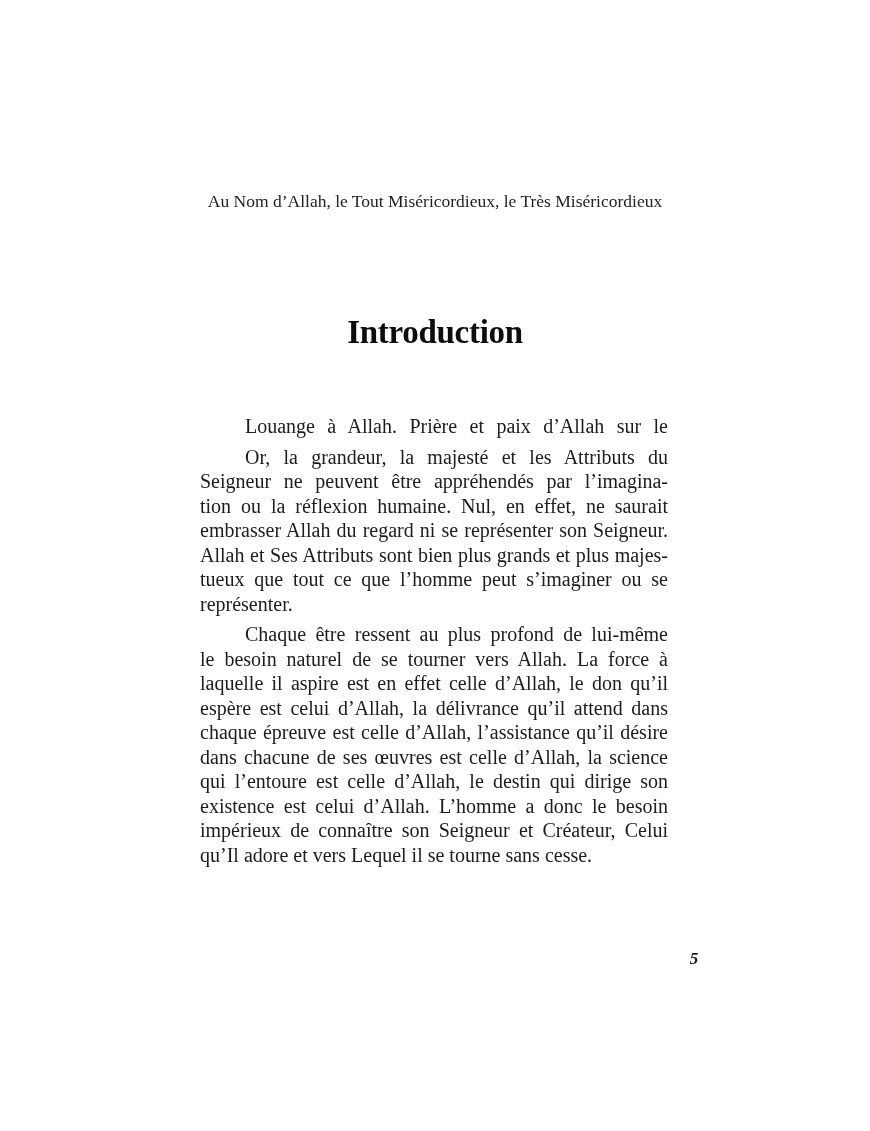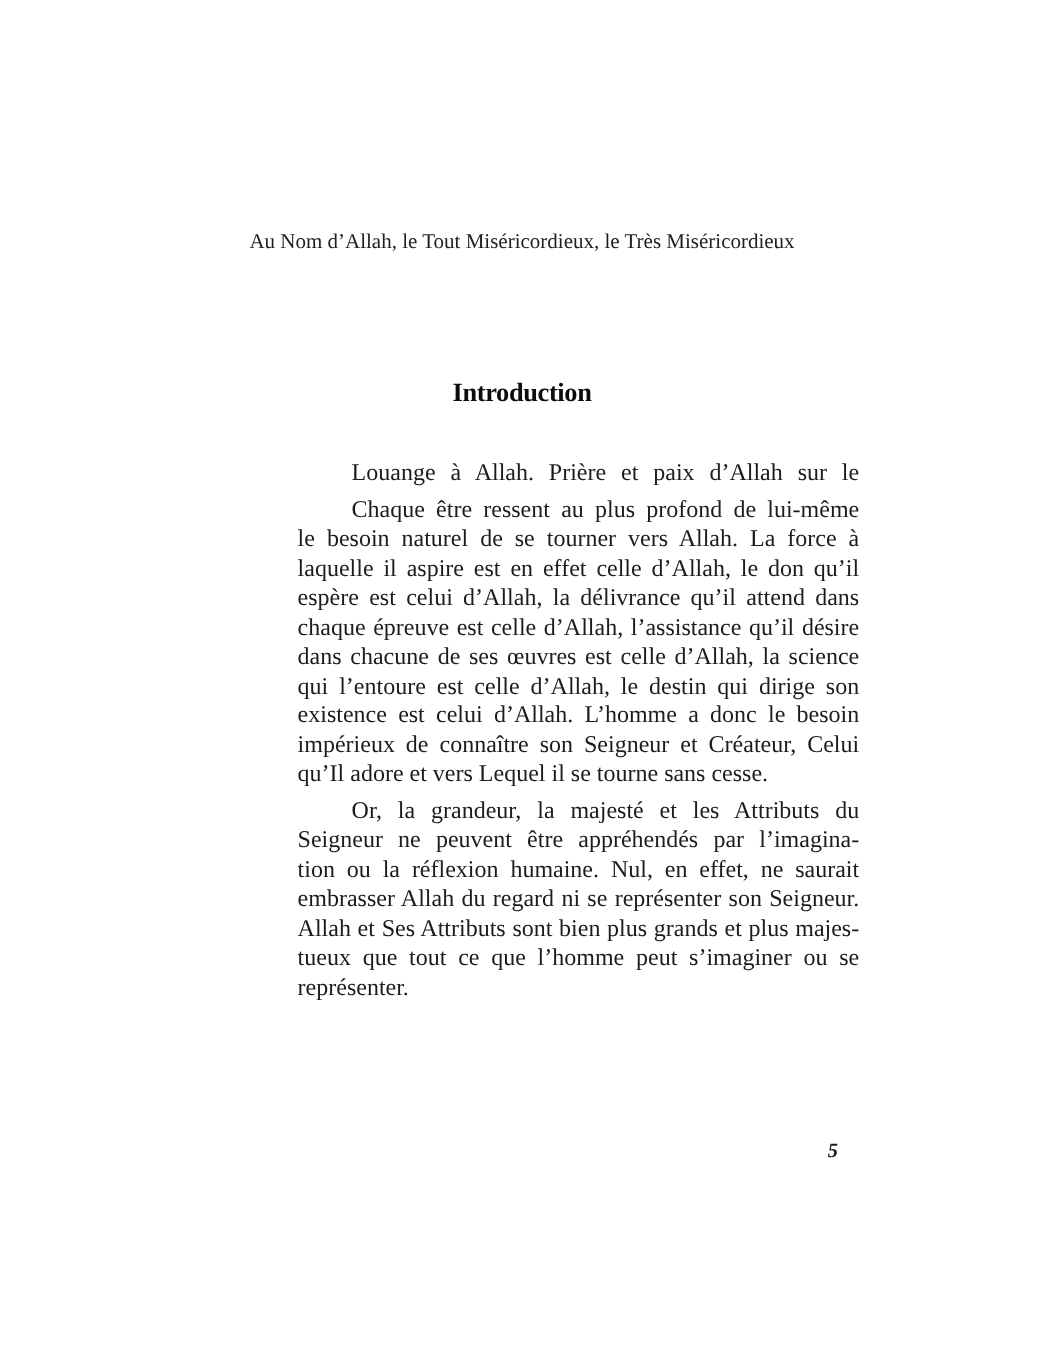--- a/index.html
+++ b/index.html
@@ -22,34 +22,33 @@
     font-size: 17.5px;
     line-height: 21px;
     color: #1e1e1e;
   }
   .title {
     position: absolute;
     top: 314px;
     left: 0;
     width: 100%;
     text-align: center;
-    font-size: 22px;
+    font-size: 33px;
     font-weight: 700;
     letter-spacing: -0.3px;
     color: #0d0d0d;
   }
   .body-text {
     position: absolute;
-    top: 382px;
+    top: 414px;
     left: 200px;
     width: 468px;
     font-size: 20px;
     line-height: 24.5px;
     color: #1c1c1c;
-    margin-left: 48px;
   }
   .para { margin-bottom: 6px; }
   .para:last-child { margin-bottom: 0; }
   .line {
     display: block;
     text-align: justify;
     text-align-last: justify;
     white-space: normal;
   }
   .line.first { text-indent: 45px; }
@@ -75,39 +74,39 @@
 
   <h1 class="title">Introduction</h1>
 
   <div class="body-text">
 
     <p class="para">
       <span class="line first">Louange à Allah. Prière et paix d’Allah sur le</span>
     </p>
 
     <p class="para">
+      <span class="line first">Or, la grandeur, la majesté et les Attributs du</span>
+      <span class="line">Seigneur ne peuvent être appréhendés par l’imagina-</span>
+      <span class="line">tion ou la réflexion humaine. Nul, en effet, ne saurait</span>
+      <span class="line">embrasser Allah du regard ni se représenter son Seigneur.</span>
+      <span class="line">Allah et Ses Attributs sont bien plus grands et plus majes-</span>
+      <span class="line">tueux que tout ce que l’homme peut s’imaginer ou se</span>
+      <span class="line last">représenter.</span>
+    </p>
+
+    <p class="para">
       <span class="line first">Chaque être ressent au plus profond de lui-même</span>
       <span class="line">le besoin naturel de se tourner vers Allah. La force à</span>
       <span class="line">laquelle il aspire est en effet celle d’Allah, le don qu’il</span>
       <span class="line">espère est celui d’Allah, la délivrance qu’il attend dans</span>
       <span class="line">chaque épreuve est celle d’Allah, l’assistance qu’il désire</span>
       <span class="line">dans chacune de ses œuvres est celle d’Allah, la science</span>
       <span class="line">qui l’entoure est celle d’Allah, le destin qui dirige son</span>
       <span class="line">existence est celui d’Allah. L’homme a donc le besoin</span>
       <span class="line">impérieux de connaître son Seigneur et Créateur, Celui</span>
       <span class="line last">qu’Il adore et vers Lequel il se tourne sans cesse.</span>
     </p>
 
-    <p class="para">
-      <span class="line first">Or, la grandeur, la majesté et les Attributs du</span>
-      <span class="line">Seigneur ne peuvent être appréhendés par l’imagina-</span>
-      <span class="line">tion ou la réflexion humaine. Nul, en effet, ne saurait</span>
-      <span class="line">embrasser Allah du regard ni se représenter son Seigneur.</span>
-      <span class="line">Allah et Ses Attributs sont bien plus grands et plus majes-</span>
-      <span class="line">tueux que tout ce que l’homme peut s’imaginer ou se</span>
-      <span class="line last">représenter.</span>
-    </p>
-
   </div>
 
   <div class="pagenum">5</div>
 
 </div>
 
 </body></html>

